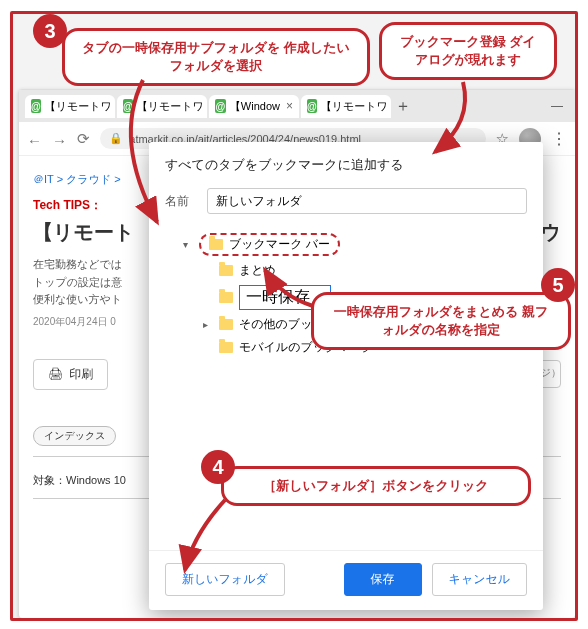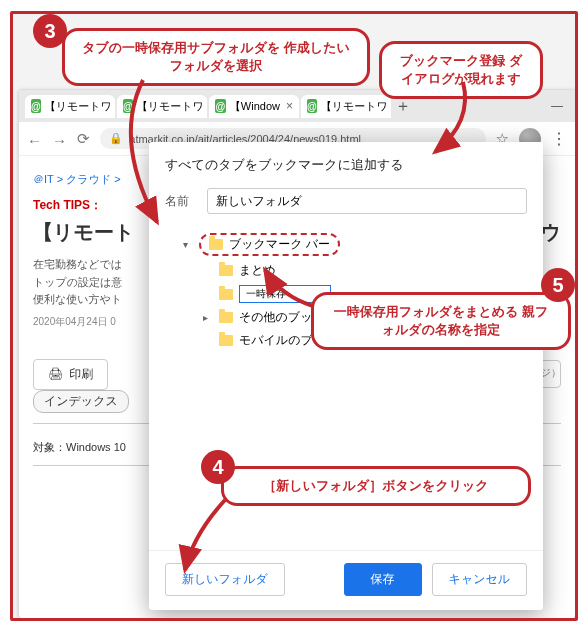--- a/index.html
+++ b/index.html
@@ -26,40 +26,40 @@
   .page { padding: 10px 14px; position: relative; font-size: 12px; color: #333; height: calc(100% - 66px); }
   .crumbs { color: #1a6fd6; font-size: 11px; margin: 6px 0 10px; }
   .tips { color: #c00; font-weight: bold; font-size: 12px; }
   .h1 { font-size: 20px; font-weight: bold; margin: 4px 0 10px; line-height: 1.4; }
   .lead { font-size: 11px; color: #555; line-height: 1.6; margin-bottom: 6px; }
   .date { font-size: 10px; color: #888; }
   .adv { position: absolute; right: 14px; top: 210px; font-size: 10px; color: #888; }
   .toolbar { display: flex; align-items: center; gap: 10px; margin-top: 30px; }
   .tbtn { display: flex; align-items: center; gap: 6px; border: 1px solid #ccc; border-radius: 4px; padding: 6px 14px; font-size: 12px; }
   .pocket { margin-left: auto; }
-  .idx { display: inline-block; border: 1px solid #bbb; border-radius: 10px; padding: 2px 10px; font-size: 12px; background: #f6f6f6; }
+  .idx { display: inline-block; border: 1px solid #bbb; border-radius: 10px; padding: 2px 10px; font-size: 10px; margin-top: 36px; background: #f6f6f6; }
   .target { font-size: 11px; margin-top: 16px; }
   .target b { font-weight: normal; }
   .hr { border: none; border-top: 1px solid #ccc; margin: 10px 0; }
 
   
   .dialog { position: absolute; left: 116px; top: 128px; width: 394px; height: 468px; background: #fff; border-radius: 3px; box-shadow: 0 6px 24px rgba(0,0,0,.35); display: flex; flex-direction: column; z-index: 5; margin-left: 20px; }
   .dlg-title { font-size: 13px; padding: 14px 16px 10px; color: #222; }
   .dlg-row { display: flex; align-items: center; gap: 10px; padding: 4px 16px 10px; justify-content: flex-end; }
   .dlg-row label { font-size: 12px; color: #555; width: 32px; }
   .dlg-row input { flex: 1; border: 1px solid #ccc; border-radius: 3px; padding: 5px 8px; font-size: 12px; font-family: inherit; }
   .tree { flex: 1; padding: 6px 16px 0 34px; font-size: 12px; }
   .tree-item { display: flex; align-items: center; gap: 6px; padding: 3px 0; }
   .tree-item.indent1 { padding-left: 20px; }
   .tree-item.indent2 { padding-left: 20px; }
   .caret { color: #666; font-size: 10px; width: 10px; display: inline-block; }
   .folder-icon { width: 14px; height: 11px; background: #fdd869; border-radius: 1px; position: relative; display: inline-block; }
   .folder-icon::before { content: ""; position: absolute; top: -3px; left: 0; width: 6px; height: 3px; background: #fdd869; border-radius: 1px 1px 0 0; }
   .dashed-sel { border: 2px dashed #c2272d; border-radius: 14px; padding: 1px 8px; display: inline-flex; align-items: center; gap: 6px; }
-  .edit-box { border: 1px solid #1a73e8; background: #fff; padding: 1px 6px; font-size: 10px; min-width: 92px; display: inline-block; }
+  .edit-box { border: 1px solid #1a73e8; background: #fff; padding: 1px 6px; font-size: 16px; min-width: 92px; display: inline-block; }
   .dlg-foot { display: flex; gap: 10px; padding: 12px 16px 14px; border-top: 1px solid #eee; }
   .dlg-foot .spacer { flex: 1; }
   .btn { border: 1px solid #ccc; border-radius: 3px; padding: 7px 16px; font-size: 12px; background: #fff; color: #1a73e8; }
   .btn-primary { background: #1a73e8; color: #fff; border-color: #1a73e8; padding: 7px 26px; }
 
   
   .callout { position: absolute; background: #fff; border: 3px solid #c2272d; border-radius: 16px; padding: 8px 14px; font-size: 13px; color: #c2272d; font-weight: bold; text-align: center; line-height: 1.4; z-index: 20; }
   .numcircle { position: absolute; width: 34px; height: 34px; background: #c2272d; color: #fff; border-radius: 50%; display: flex; align-items: center; justify-content: center; font-size: 20px; font-weight: bold; z-index: 25; }
 
   svg.arrow { position: absolute; z-index: 22; overflow: visible; }
@@ -192,21 +192,21 @@
 作成したいフォルダを選択</div>
   <svg class="arrow" style="left:90px; top:66px;" width="100" height="150">
     <defs>
         <marker id="ah1" markerWidth="8" markerHeight="8" refX="6" refY="3" orient="auto">
           <path d="M0,0 L7,3 L0,6 Z" fill="#c2272d"></path>
         </marker>
       </defs>
     <path d="M40,0 Q10,60 54,142" stroke="#c2272d" stroke-width="4" fill="none" marker-end="url(#ah1)"></path>
   </svg>
 
-  <div class="callout" style="left:366px; top:27px; width:164px;">ブックマーク登録
+  <div class="callout" style="left:366px; top:8px; width:178px;">ブックマーク登録
 ダイアログが現れます</div>
   <svg class="arrow" style="left:420px; top:68px;" width="60" height="80">
     <defs>
         <marker id="ah2" markerWidth="8" markerHeight="8" refX="6" refY="3" orient="auto">
           <path d="M0,0 L7,3 L0,6 Z" fill="#c2272d"></path>
         </marker>
       </defs>
     <path d="M30,0 Q40,40 2,70" stroke="#c2272d" stroke-width="4" fill="none" marker-end="url(#ah2)"></path>
   </svg>
 

